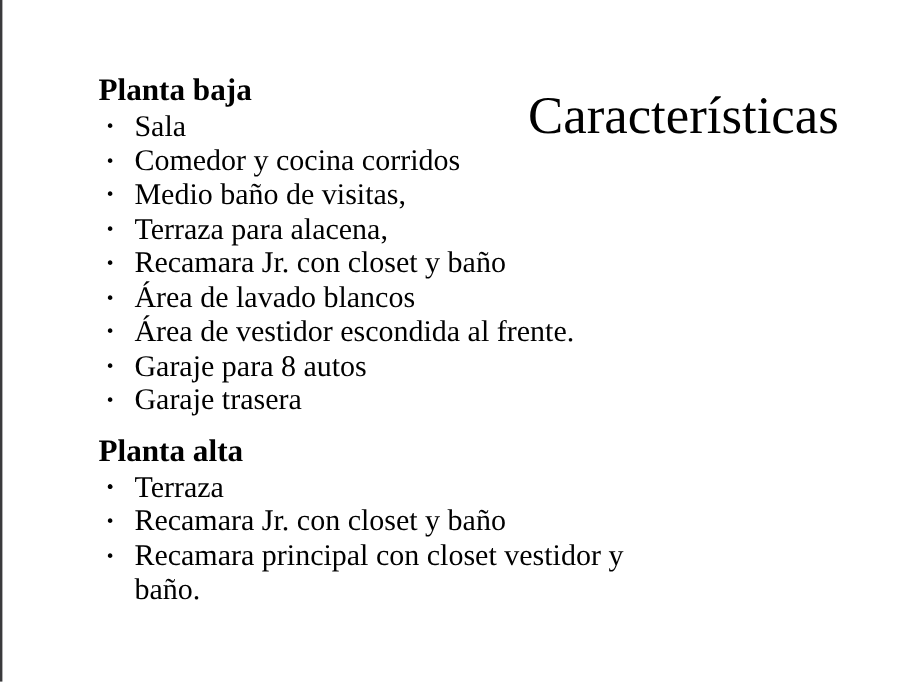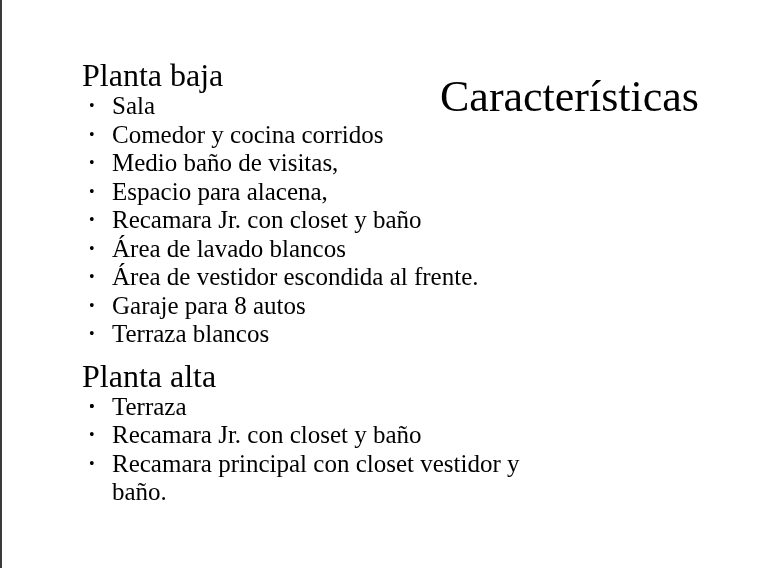--- a/index.html
+++ b/index.html
@@ -33,22 +33,22 @@
     font-weight: 400;
     white-space: nowrap;
   }
   .content {
     position: absolute;
     left: 82px;
     top: 60px;
     width: 450px;
   }
   .section-heading {
-    font-size: 32px;
-    font-weight: 400;
+    font-size: 26px;
+    font-weight: 700;
     line-height: 30px;
     margin: 0 0 2px 0;
   }
   ul.bullet-list {
     list-style: none;
     margin: 0;
     padding: 0;
     width: 450px;
   }
   li.list-item {
@@ -76,26 +76,26 @@
 <h1 class="slide-title">Características</h1>
 
 <div class="content">
 
   <div class="section section-baja">
     <h2 class="section-heading">Planta baja</h2>
     <ul class="bullet-list">
       <li class="list-item"><span class="bullet">•</span><span>Sala</span></li>
       <li class="list-item"><span class="bullet">•</span><span>Comedor y cocina corridos</span></li>
       <li class="list-item"><span class="bullet">•</span><span>Medio baño de visitas,</span></li>
-      <li class="list-item"><span class="bullet">•</span><span>Espacio para alacena,</span></li>
+      <li class="list-item"><span class="bullet">•</span><span>Terraza para alacena,</span></li>
       <li class="list-item"><span class="bullet">•</span><span>Recamara Jr. con closet y baño</span></li>
       <li class="list-item"><span class="bullet">•</span><span>Área de lavado blancos</span></li>
       <li class="list-item"><span class="bullet">•</span><span>Área de vestidor escondida al frente.</span></li>
       <li class="list-item"><span class="bullet">•</span><span>Garaje para 8 autos</span></li>
-      <li class="list-item"><span class="bullet">•</span><span>Terraza blancos</span></li>
+      <li class="list-item"><span class="bullet">•</span><span>Garaje trasera</span></li>
     </ul>
   </div>
 
   <div class="section section-alta">
     <h2 class="section-heading">Planta alta</h2>
     <ul class="bullet-list">
       <li class="list-item"><span class="bullet">•</span></li>
       <li class="list-item"><span class="bullet">•</span><span>Terraza</span></li>
       <li class="list-item"><span class="bullet">•</span><span>Recamara Jr. con closet y baño</span></li>
       <li class="list-item"><span class="bullet">•</span><span>Recamara principal con closet vestidor y baño.</span></li>

